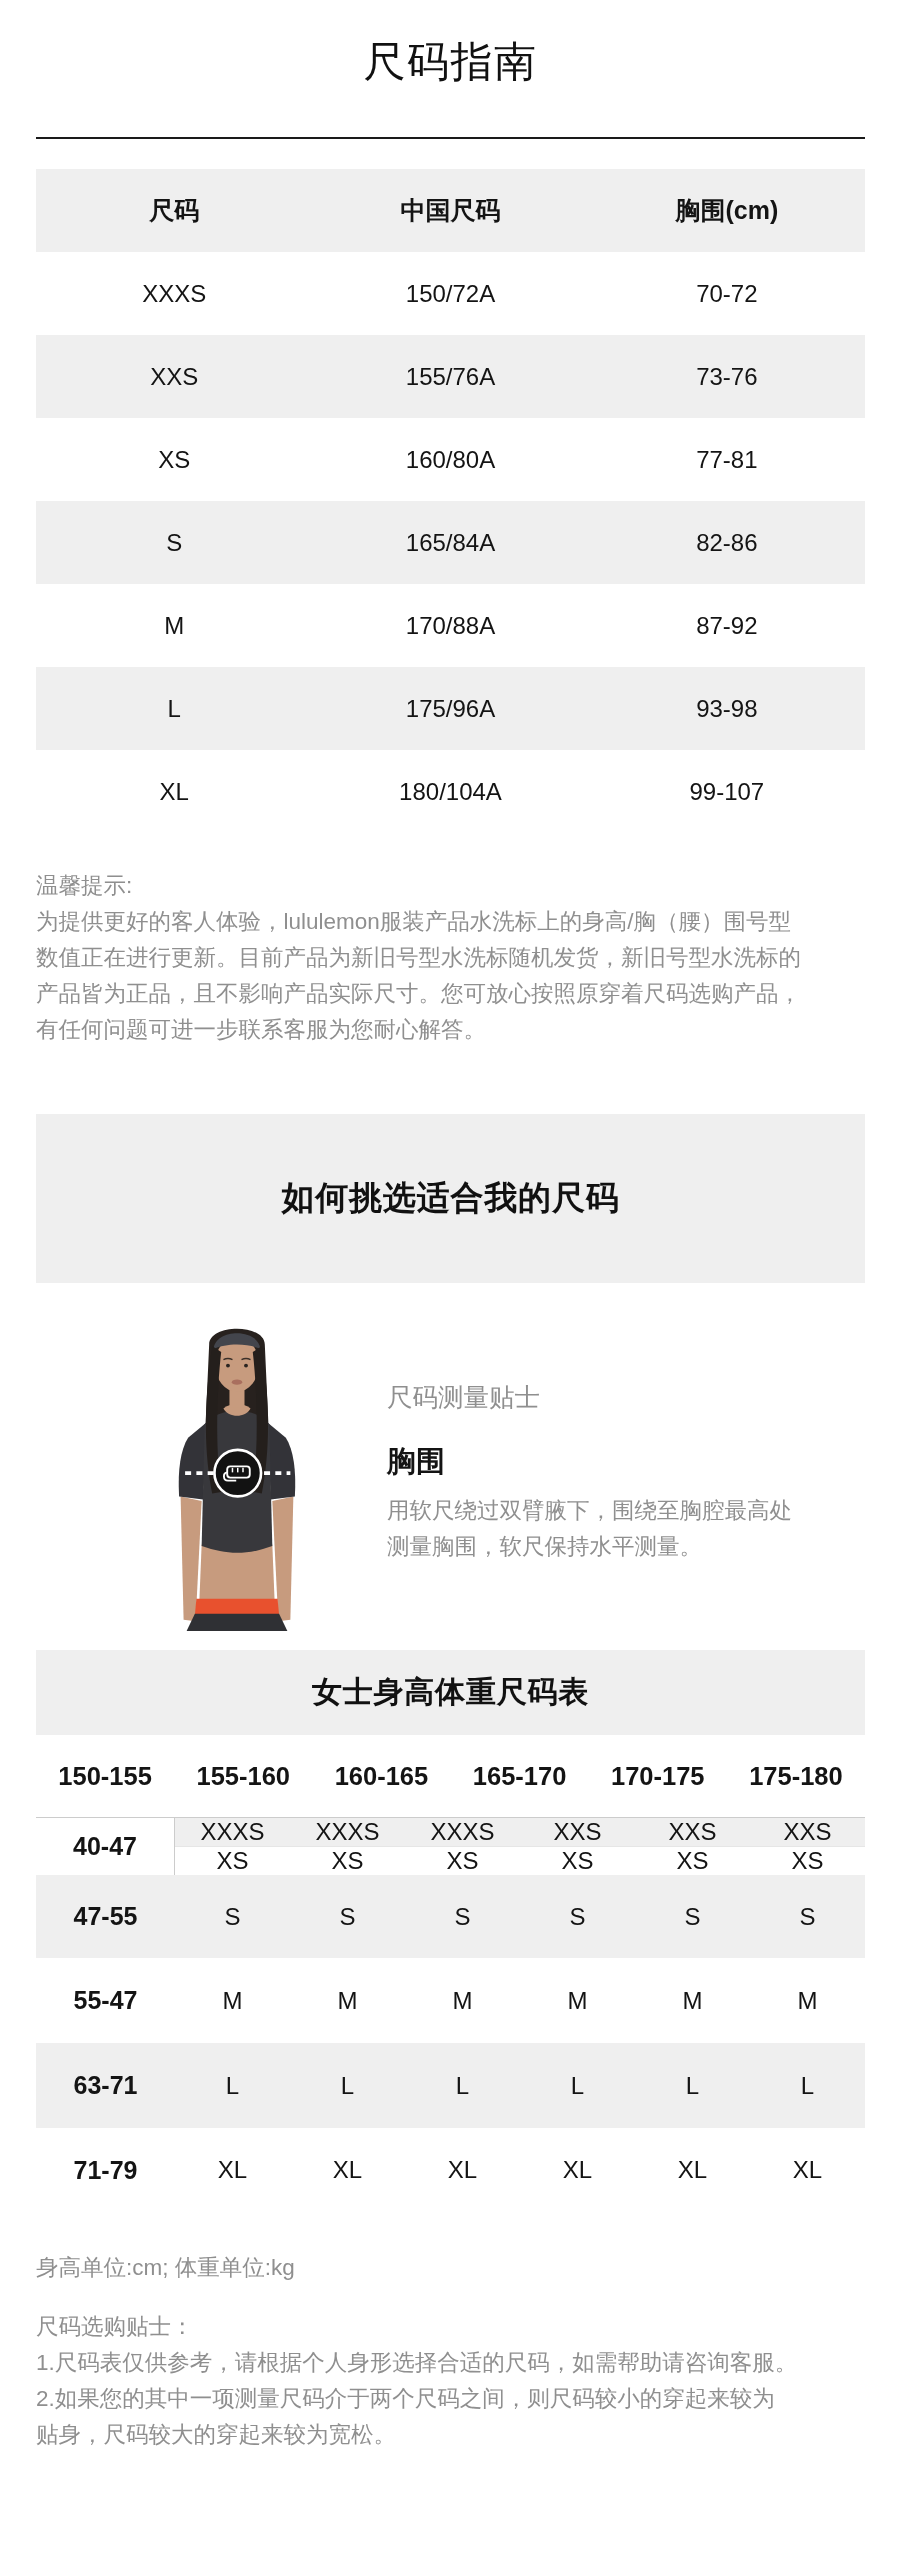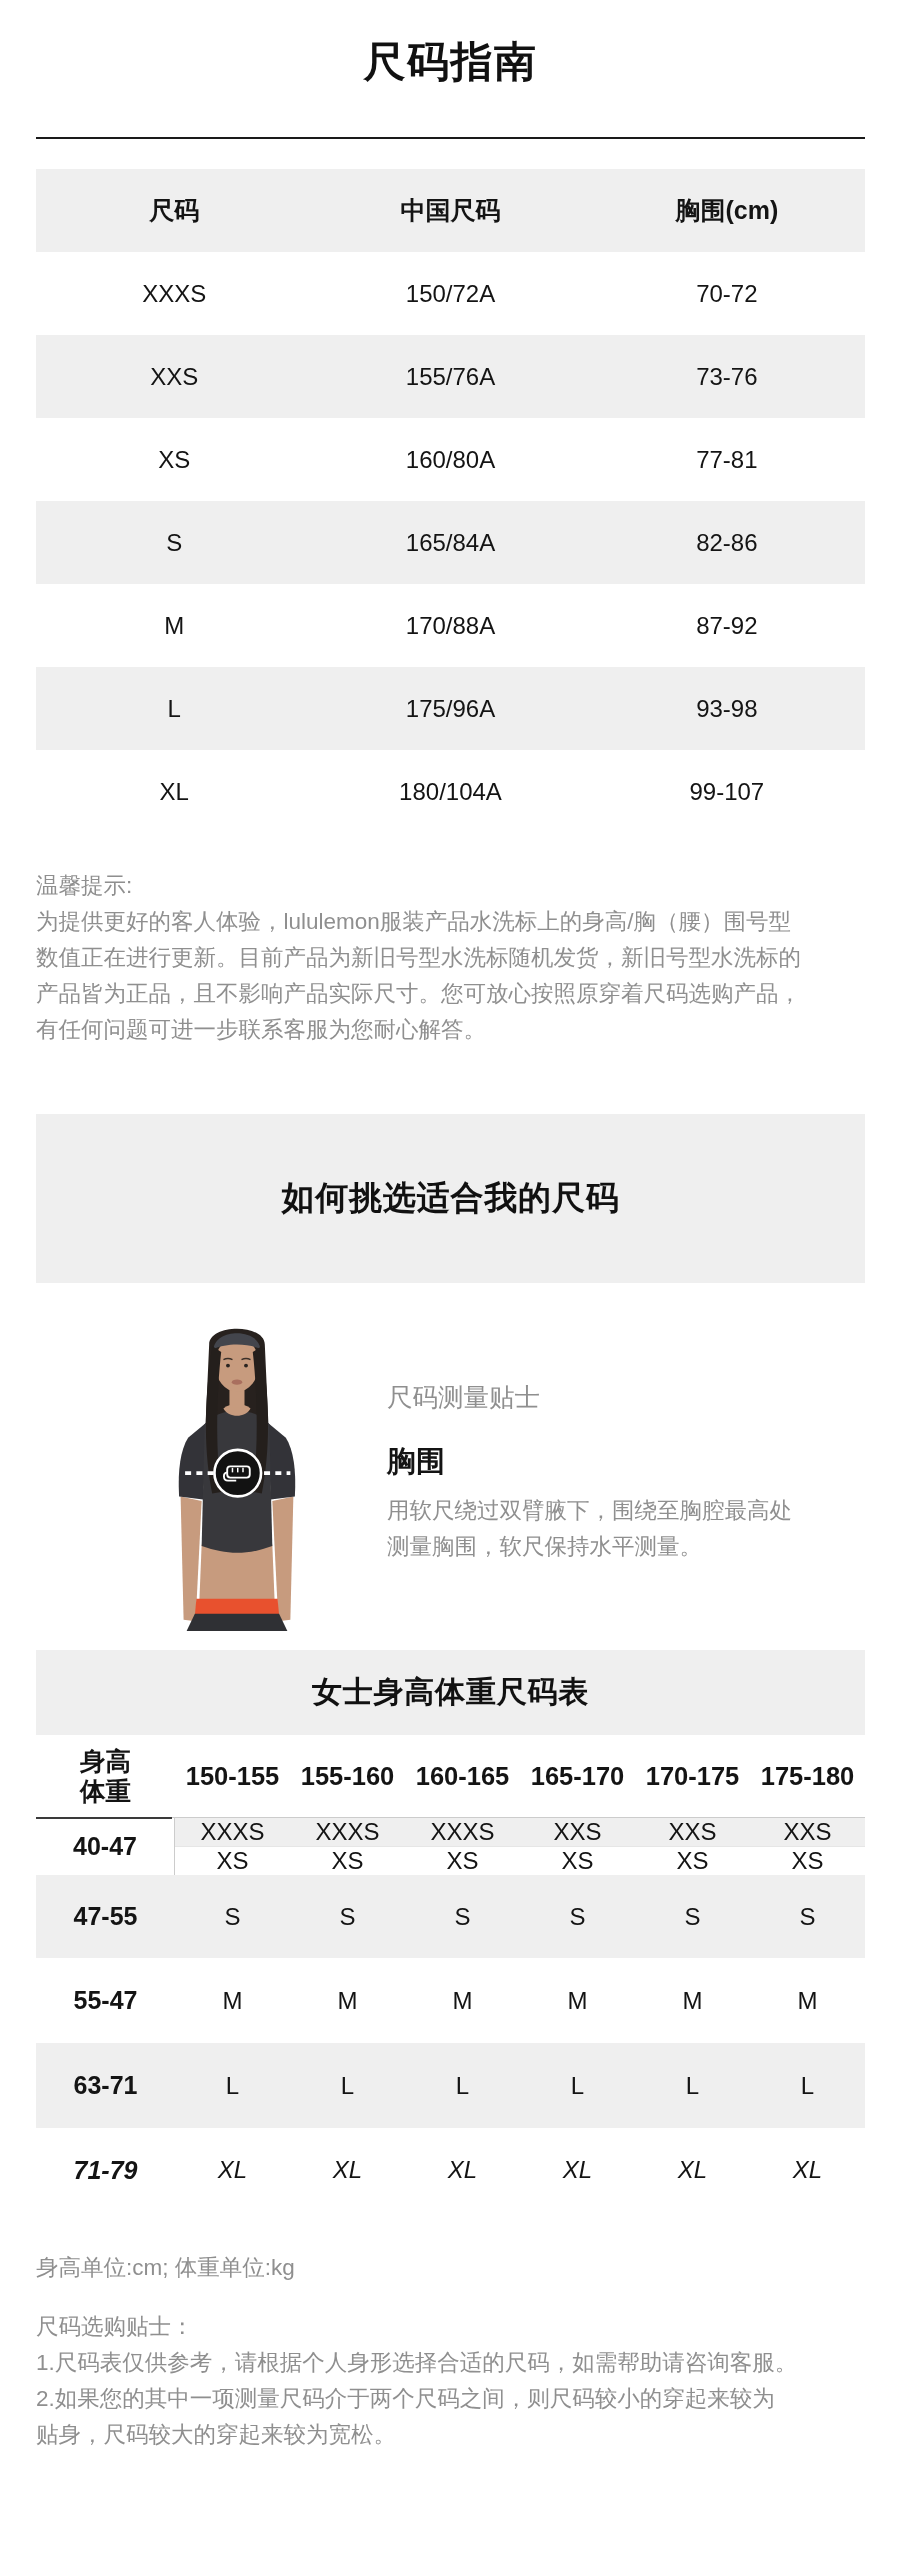--- a/index.html
+++ b/index.html
@@ -13,21 +13,21 @@
     overflow: hidden;
     position: relative;
   }
   .content { width: 829px; margin: 0 auto; }
 
   
   .page-title {
     padding-top: 38px;
     font-size: 42px;
     line-height: 48px;
-    font-weight: 700;
+    font-weight: 400;
     text-align: center;
     letter-spacing: 1.5px;
     color: #111;
   }
   .title-rule {
     width: 829px;
     height: 2.3px;
     background: #1a1a1a;
     margin: 51px auto 0;
   }
@@ -107,21 +107,21 @@
   .t2-subrow-2 { height: 85px; }
   .t2-cell {
     flex: 1 1 0;
     display: flex; align-items: center; justify-content: center;
     font-size: 24px; color: #141414;
   }
   .t2-row { display: flex; }
   .t2-row.gray { background: #efefef; }
   .t2-row-h111 { height: 83px; }
   .t2-row-h113 { height: 85px; }
-  .t2-row-h112 { height: 84px; font-style: italic; }
+  .t2-row-h112 { height: 84px; }
 
   
   .footer-units { margin-top: 38px; font-size: 22.5px; line-height: 36px; color: #8f8f8f; }
   .footer-tips-title { margin-top: 22.5px; font-size: 22.5px; line-height: 36px; color: #8f8f8f; }
   .footer-tips { font-size: 22.5px; line-height: 36px; color: #8f8f8f; white-space: pre-line; }
 </style>
 </head>
 <body>
 
 <h1 class="page-title">尺码指南</h1>
@@ -235,24 +235,20 @@
       <div class="m-metric">胸围</div>
       <div class="m-desc">用软尺绕过双臂腋下，围绕至胸腔最高处
 测量胸围，软尺保持水平测量。</div>
     </div>
   </div>
 
   <div class="banner banner-hw">女士身高体重尺码表</div>
 
   <div class="t2">
     <div class="t2-header">
-      <div class="t2-corner">
-        <span>身高</span>
-        <span>体重</span>
-      </div>
       <div class="t2-hcell">150-155</div>
       <div class="t2-hcell">155-160</div>
       <div class="t2-hcell">160-165</div>
       <div class="t2-hcell">165-170</div>
       <div class="t2-hcell">170-175</div>
       <div class="t2-hcell">175-180</div>
     </div>
 
     <div class="t2-compound">
       <div class="t2-wlabel">40-47</div>

